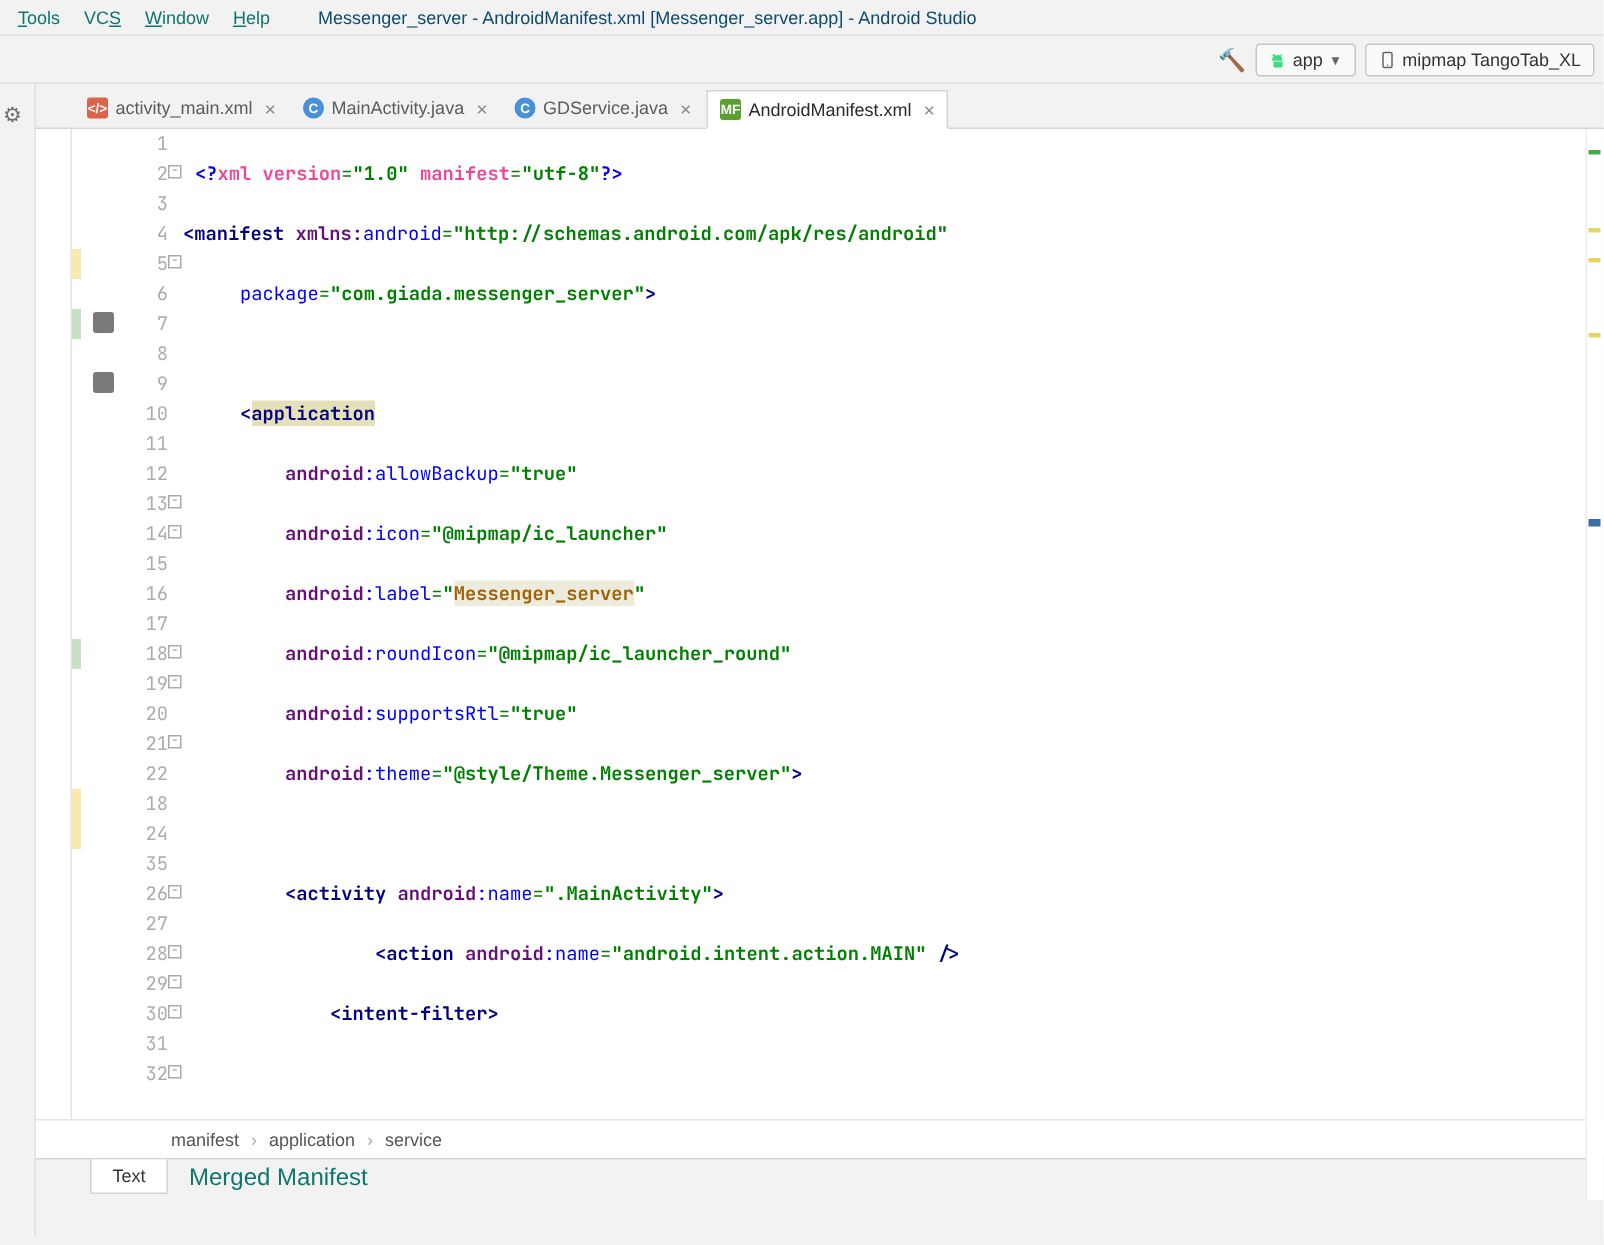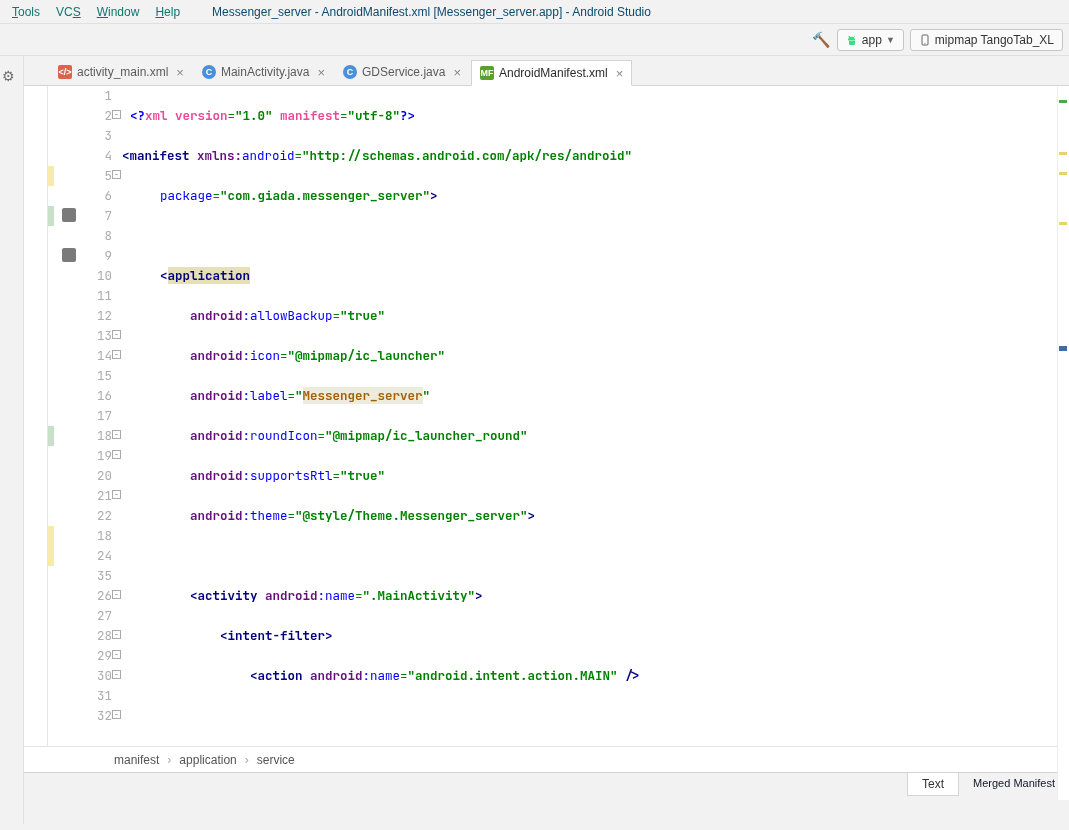--- a/index.html
+++ b/index.html
@@ -165,33 +165,32 @@
       font-size: 12px;
     }
     .breadcrumb .sep { color: #aaa;}
     .editor-tabs {
       height: 28px;
       border-top: 1px solid #d4d4d4;
       background: #f2f2f2;
       display: flex;
       align-items: flex-start;
       padding-left: 36px;
-      justify-content: flex-end;
     }
     .etext-tab {
       padding: 4px 14px;
       background: #fff;
       border: 1px solid #d4d4d4;
       border-top: none;
       font-size: 12px;
     }
     .emerged-tab {
       padding: 4px 14px;
-      color: #0f172a;
-      font-size: 11px;
+      color: #0f766e;
+      font-size: 16px;
     }
     .right-marks {
       position:absolute;
       right:0;
       top:0;
       bottom:0;
       width:12px;
       background:#fff;
       border-left:1px solid #eee;
     }
@@ -322,22 +321,22 @@
 <div class="cl"></div>
 <div class="cl">    <span class="t-tag">&lt;</span><span class="t-tag t-hl-tag">application</span></div>
 <div class="cl">        <span class="t-ns">android</span><span class="t-attr">:allowBackup</span><span class="t-op">=</span><span class="t-string">"true"</span></div>
 <div class="cl">        <span class="t-ns">android</span><span class="t-attr">:icon</span><span class="t-op">=</span><span class="t-string">"@mipmap/ic_launcher"</span></div>
 <div class="cl">        <span class="t-ns">android</span><span class="t-attr">:label</span><span class="t-op">=</span><span class="t-string">"</span><span class="t-hl-str" style="color:#a16207;font-weight:bold;">Messenger_server</span><span class="t-string">"</span></div>
 <div class="cl">        <span class="t-ns">android</span><span class="t-attr">:roundIcon</span><span class="t-op">=</span><span class="t-string">"@mipmap/ic_launcher_round"</span></div>
 <div class="cl">        <span class="t-ns">android</span><span class="t-attr">:supportsRtl</span><span class="t-op">=</span><span class="t-string">"true"</span></div>
 <div class="cl">        <span class="t-ns">android</span><span class="t-attr">:theme</span><span class="t-op">=</span><span class="t-string">"@style/Theme.Messenger_server"</span><span class="t-tag">&gt;</span></div>
 <div class="cl"></div>
 <div class="cl">        <span class="t-tag">&lt;</span><span class="t-tag">activity </span><span class="t-ns">android</span><span class="t-attr">:name</span><span class="t-op">=</span><span class="t-string">".MainActivity"</span><span class="t-tag">&gt;</span></div>
+<div class="cl">                <span class="t-tag">&lt;</span><span class="t-tag">action </span><span class="t-ns">android</span><span class="t-attr">:name</span><span class="t-op">=</span><span class="t-string">"android.intent.action.MAIN"</span><span class="t-tag"> /&gt;</span></div>
 <div class="cl">            <span class="t-tag">&lt;</span><span class="t-tag">intent-filter</span><span class="t-tag">&gt;</span></div>
-<div class="cl">                <span class="t-tag">&lt;</span><span class="t-tag">action </span><span class="t-ns">android</span><span class="t-attr">:name</span><span class="t-op">=</span><span class="t-string">"android.intent.action.MAIN"</span><span class="t-tag"> /&gt;</span></div>
 <div class="cl"></div>
 
 
 
 
 
 
 
 
 

